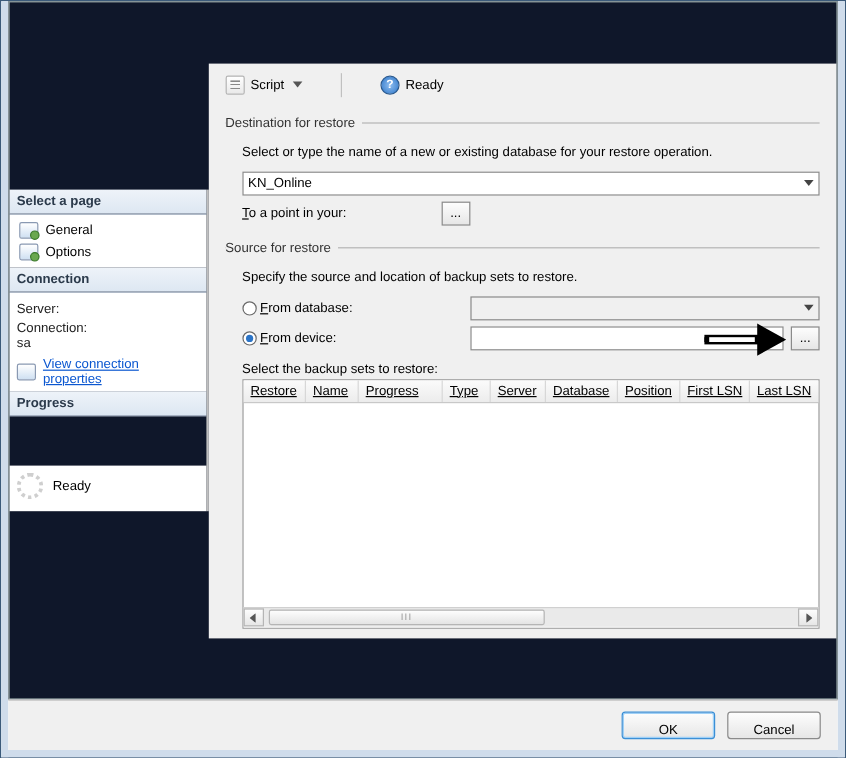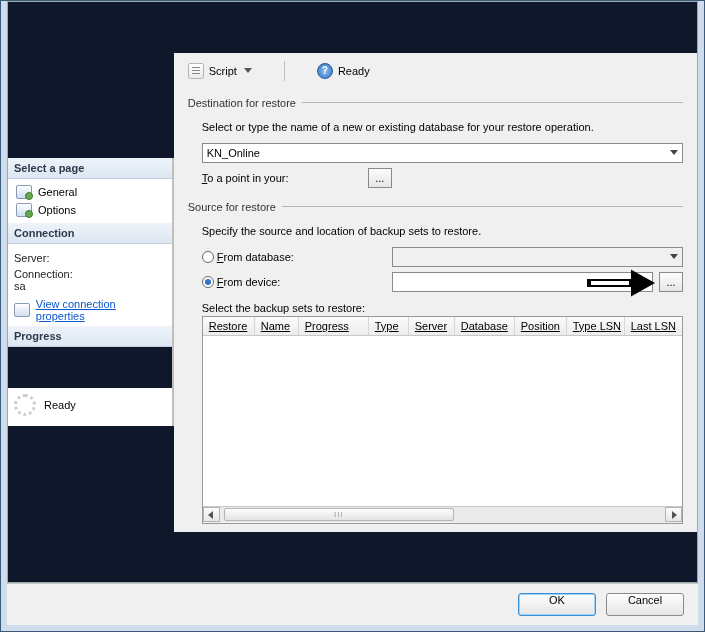--- a/index.html
+++ b/index.html
@@ -63,21 +63,21 @@
   .hsbtn { width: 17px; height: 15px; border: 1px solid #b5b5b5; background: linear-gradient(#fdfdfd,#e6e6e6); display: flex; align-items: center; justify-content: center; }
   .hsbtn svg { width: 6px; height: 8px; }
   .hstrack { flex: 1; height: 15px; background: #eaeaea; position: relative; }
   .hsthumb { position: absolute; left: 4px; top: 1px; width: 230px; height: 13px; border: 1px solid #b5b5b5; background: linear-gradient(#fdfdfd,#e4e4e4); border-radius: 2px; }
   .hsthumb::after { content: "III"; position: absolute; left: 50%; top: 50%; transform: translate(-50%,-55%); color: #9a9a9a; letter-spacing: 1px; font-size: 8px; }
   
   .arrow-annot { position: absolute; width: 70px; height: 30px; pointer-events: none; }
   .arrow-annot svg { width: 100%; height: 100%; }
   
   .footer { height: 42px; border-top: 1px solid #c6c6c6; display: flex; align-items: center; justify-content: flex-end; gap: 10px; padding: 0 14px; background: #f0f0f0; }
-  .btn { min-width: 78px; height: 23px; border: 1px solid #8a8a8a; background: linear-gradient(#fdfdfd,#e6e6e6); border-radius: 3px; display: flex; align-items: flex-start; justify-content: center; cursor: default; }
+  .btn { min-width: 78px; height: 23px; border: 1px solid #8a8a8a; background: linear-gradient(#fdfdfd,#e6e6e6); border-radius: 3px; display: flex; align-items: flex-end; justify-content: center; cursor: default; }
   .btn.primary { border: 1px solid #3b8fd6; box-shadow: inset 0 0 0 1px #9fd0f6; }
   .rel { position: relative; }
 </style>
 </head>
 <body>
 
 <div class="window">
 
 
   <div class="client">
@@ -186,21 +186,21 @@
               <div class="gridlabel">Select the backup sets to restore:</div>
               <div class="grid">
                 <div class="gridhead">
                   <div class="gh" style="width:52px">Restore</div>
                   <div class="gh" style="width:44px">Name</div>
                   <div class="gh" style="width:70px">Progress</div>
                   <div class="gh" style="width:40px">Type</div>
                   <div class="gh" style="width:46px">Server</div>
                   <div class="gh" style="width:60px">Database</div>
                   <div class="gh" style="width:52px">Position</div>
-                  <div class="gh" style="width:58px">Type LSN</div>
+                  <div class="gh" style="width:58px">First LSN</div>
                   <div class="gh" style="flex:1;border-right:none">Last LSN</div>
                 </div>
                 <div class="gridbody"></div>
                 <div class="hscroll">
                   <div class="hsbtn">
                       <svg viewBox="0 0 6 8">
                         <path d="M5 0 L0 4 L5 8 Z" fill="#555"></path>
                       </svg>
                     </div>
                   <div class="hstrack">

